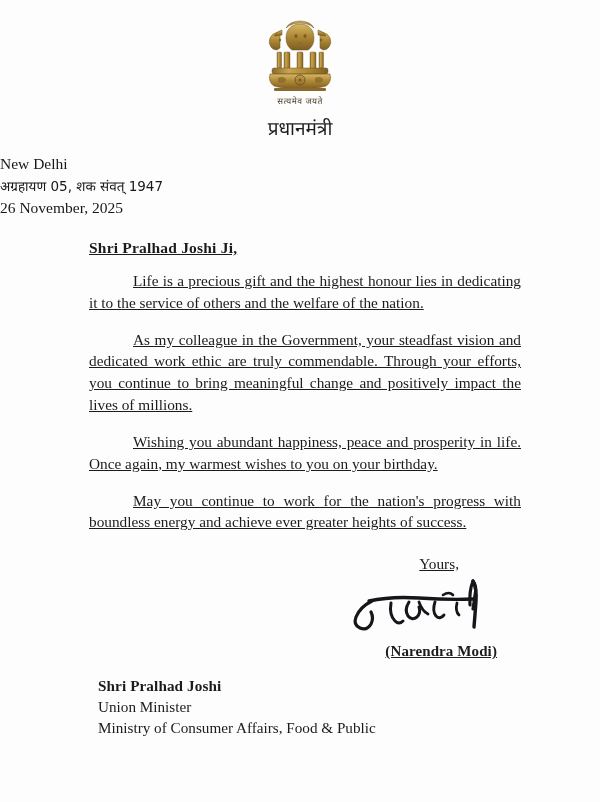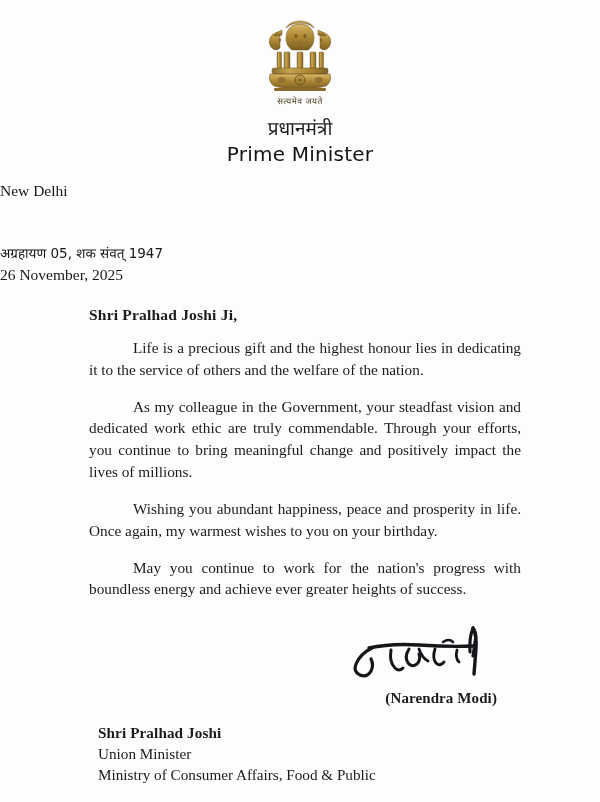--- a/index.html
+++ b/index.html
@@ -66,28 +66,28 @@
     text-align: left;
     line-height: 1.5;
   }
   .dateblock .dl {
     font-size: 15.5px;
     color: #17171a;
   }
   .dateblock .dl-hindi {
     font-family: "DejaVu Sans", sans-serif;
     font-size: 13.5px;
-    margin-top: 40px;
   }
 
   
   .body-area {
     margin: 16px auto;
     width: 432px;
     padding-left: 10px;
+    text-decoration: underline;
   }
   .salutation {
     margin-top: 20px;
     font-weight: bold;
     font-size: 15.5px;
     letter-spacing: 0.2px;
   }
   .para {
     margin-top: 11px;
     font-size: 15.3px;
@@ -203,38 +203,38 @@
         <path d="M26 64 q4 -2 7 0 q2 2 0 4 q-4 2 -7 0 z" fill="#8a6a2c" opacity="0.8"></path>
         <path d="M63 64 q4 -2 7 0 q2 2 0 4 q-4 2 -7 0 z" fill="#8a6a2c" opacity="0.8"></path>
 
         <rect x="22" y="74" width="52" height="3" rx="1.2" fill="#8a6a2c"></rect>
       </g>
     </svg>
 
     <div class="emblem-motto">सत्यमेव जयते</div>
 
     <div class="lh-hindi">प्रधानमंत्री</div>
-    <div class="lh-english">Prime Minister</div>
   </div>
 
   <div class="dateblock">
     <div class="dl">New Delhi</div>
     <div class="dl dl-hindi">अग्रहायण 05, शक संवत् 1947</div>
     <div class="dl">26 November, 2025</div>
   </div>
 
   <div class="body-area">
     <div class="salutation">Shri Pralhad Joshi Ji,</div>
 
     <p class="para">Life is a precious gift and the highest honour lies in dedicating it to the service of others and the welfare of the nation.</p>
     <p class="para">As my colleague in the Government, your steadfast vision and dedicated work ethic are truly commendable. Through your efforts, you continue to bring meaningful change and positively impact the lives of millions.</p>
     <p class="para">Wishing you abundant happiness, peace and prosperity in life. Once again, my warmest wishes to you on your birthday.</p>
     <p class="para">May you continue to work for the nation's progress with boundless energy and achieve ever greater heights of success.</p>
 
     <div class="sign-area">
+      <div class="yours">Yours,</div>
 
       <svg class="sig-svg" viewBox="0 0 160 72">
         <g fill="none" stroke="#16161a" stroke-linecap="round" stroke-linejoin="round">
 
           <path d="M30 26 q22 -5 50 -3 q30 2 54 1" stroke-width="3.4"></path>
 
           <path d="M33 26 q-12 6 -16 16 q-3 8 4 11 q7 3 11 -4 q3 -6 0 -12" stroke-width="3.2"></path>
 
           <path d="M52 28 q-2 12 4 18 q4 4 8 0" stroke-width="3"></path>
 

